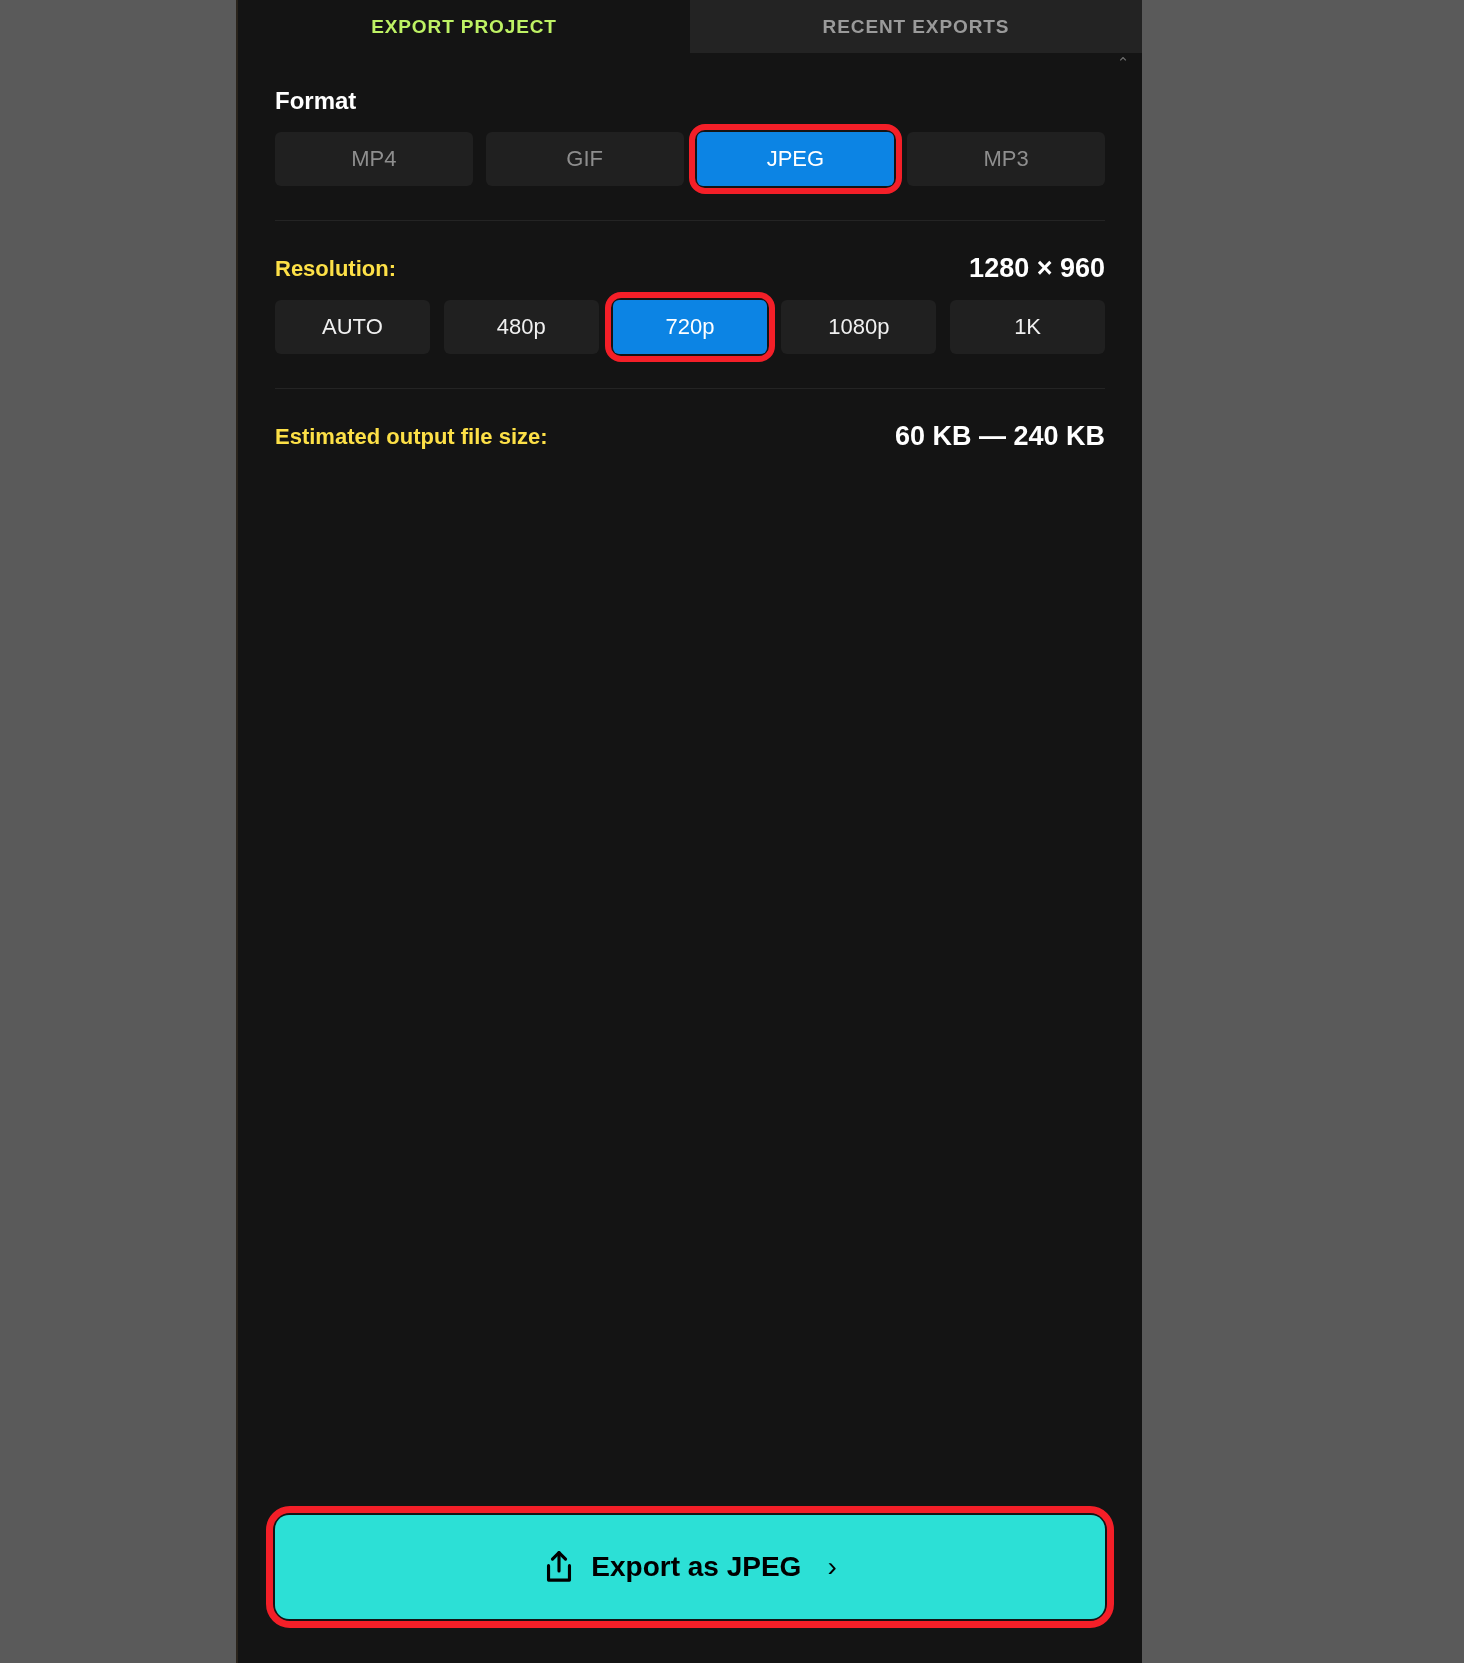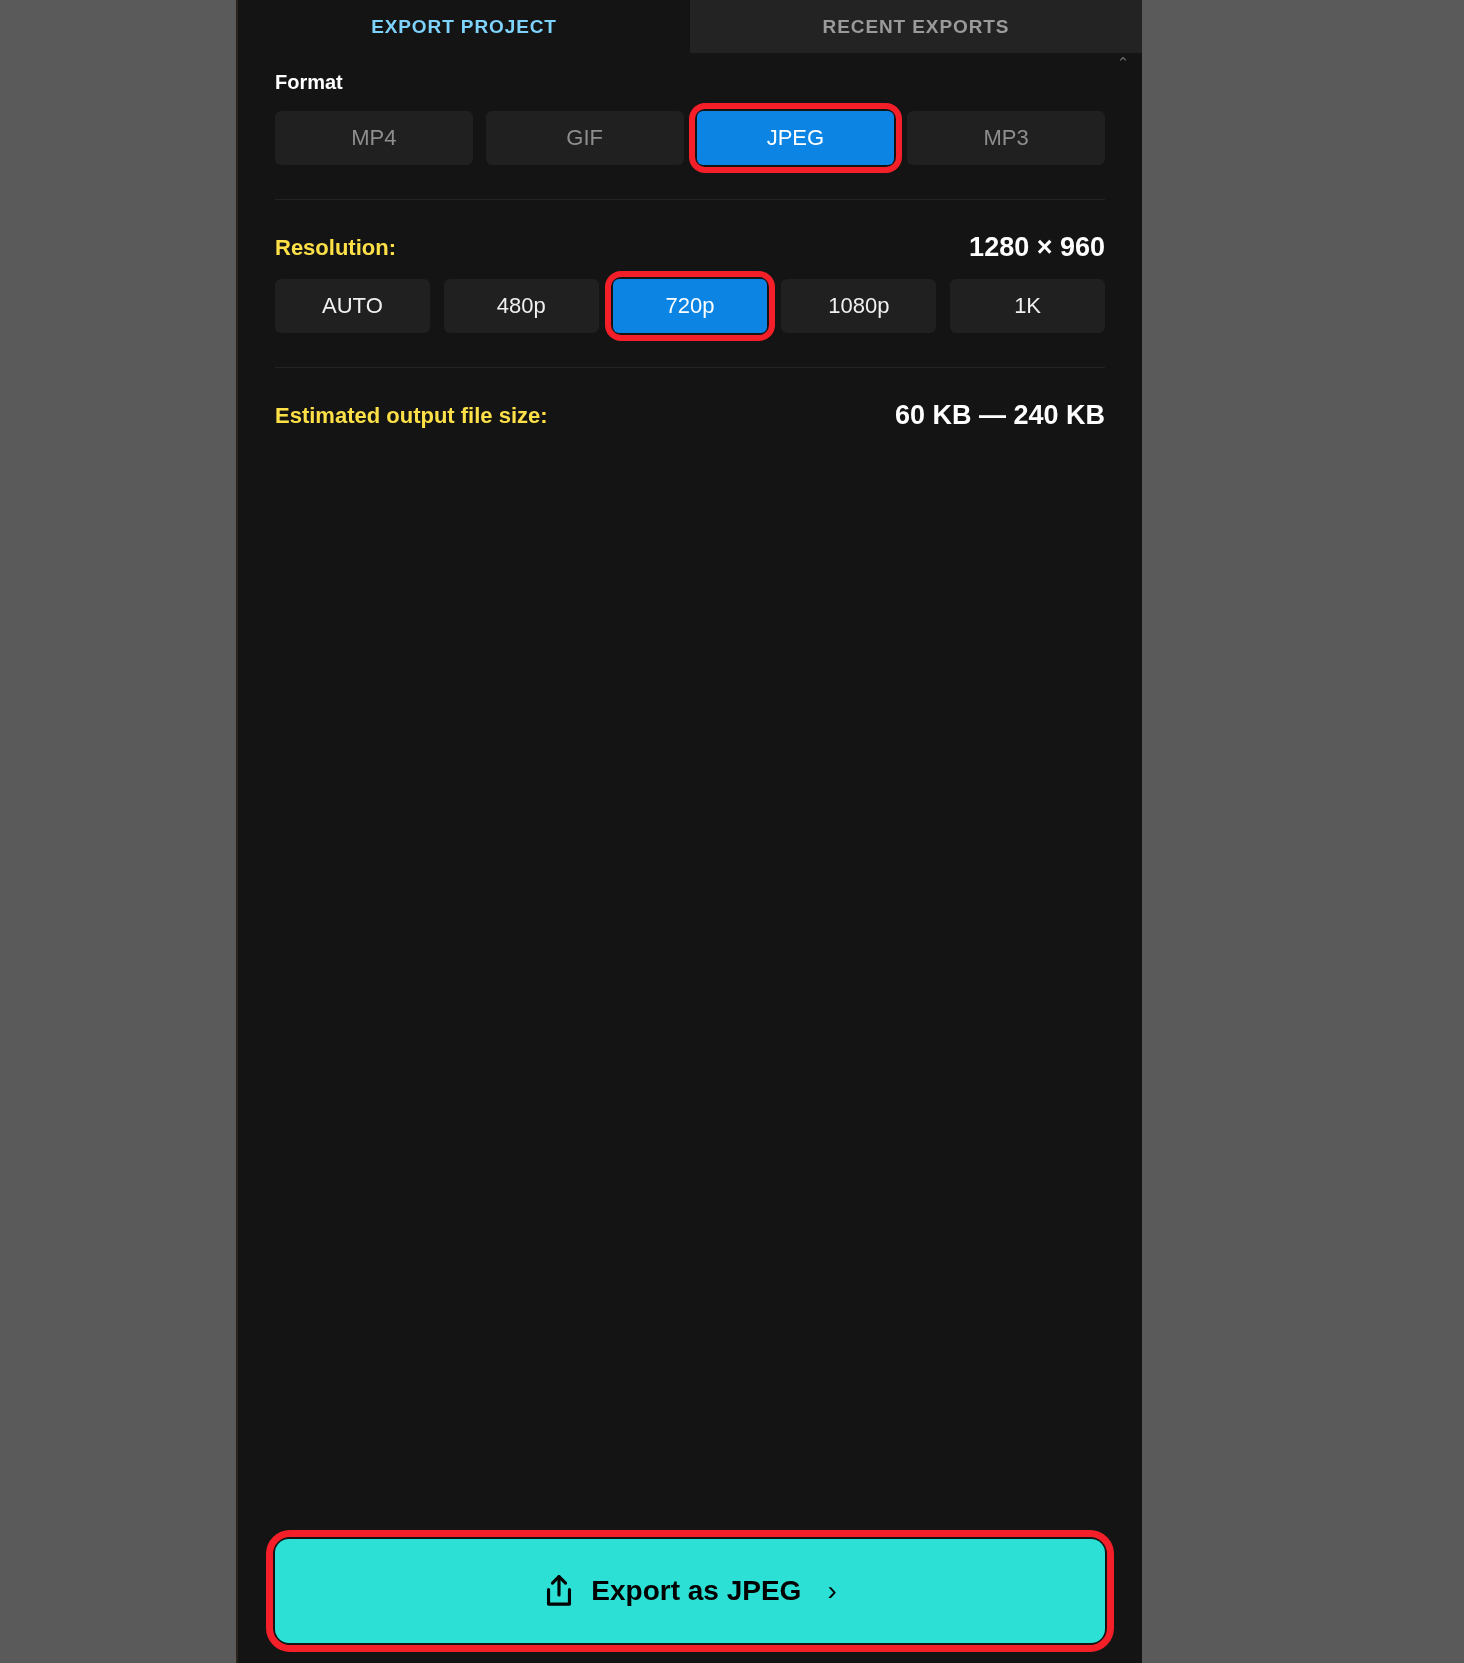--- a/index.html
+++ b/index.html
@@ -45,21 +45,21 @@
     justify-content: center;
     font-size: 19px;
     font-weight: bold;
     letter-spacing: 0.9px;
     height: 53px;
     cursor: pointer;
     user-select: none;
   }
   .tab.active {
     background: #141414;
-    color: #7dd3fc;
+    color: #bef264;
   }
   .tab.inactive {
     background: #232323;
     color: #9a9a9a;
   }
 
   
   .scroll-chevron {
     position: absolute;
     right: 10px;
@@ -74,23 +74,23 @@
   }
 
   
   .body {
     position: relative;
     padding: 0 37px;
   }
 
   .section-title {
     color: #ffffff;
-    font-size: 20px;
-    font-weight: bold;
-    margin-top: 18px;
+    font-size: 24px;
+    font-weight: bold;
+    margin-top: 34px;
     margin-bottom: 17px;
   }
 
   
   .opt-row {
     display: flex;
     gap: 13px;
   }
   .opt-row.res { gap: 14px; }
 
@@ -148,21 +148,21 @@
     font-weight: 600;
   }
 
   .kv-row.flat { margin-bottom: 0; }
 
   
   .cta-wrap {
     position: absolute;
     left: 37px;
     right: 37px;
-    bottom: 20px;
+    bottom: 44px;
   }
   .cta {
     position: relative;
     height: 104px;
     border-radius: 14px;
     background: #2ce0d6;
     display: flex;
     align-items: center;
     justify-content: center;
     gap: 16px;

